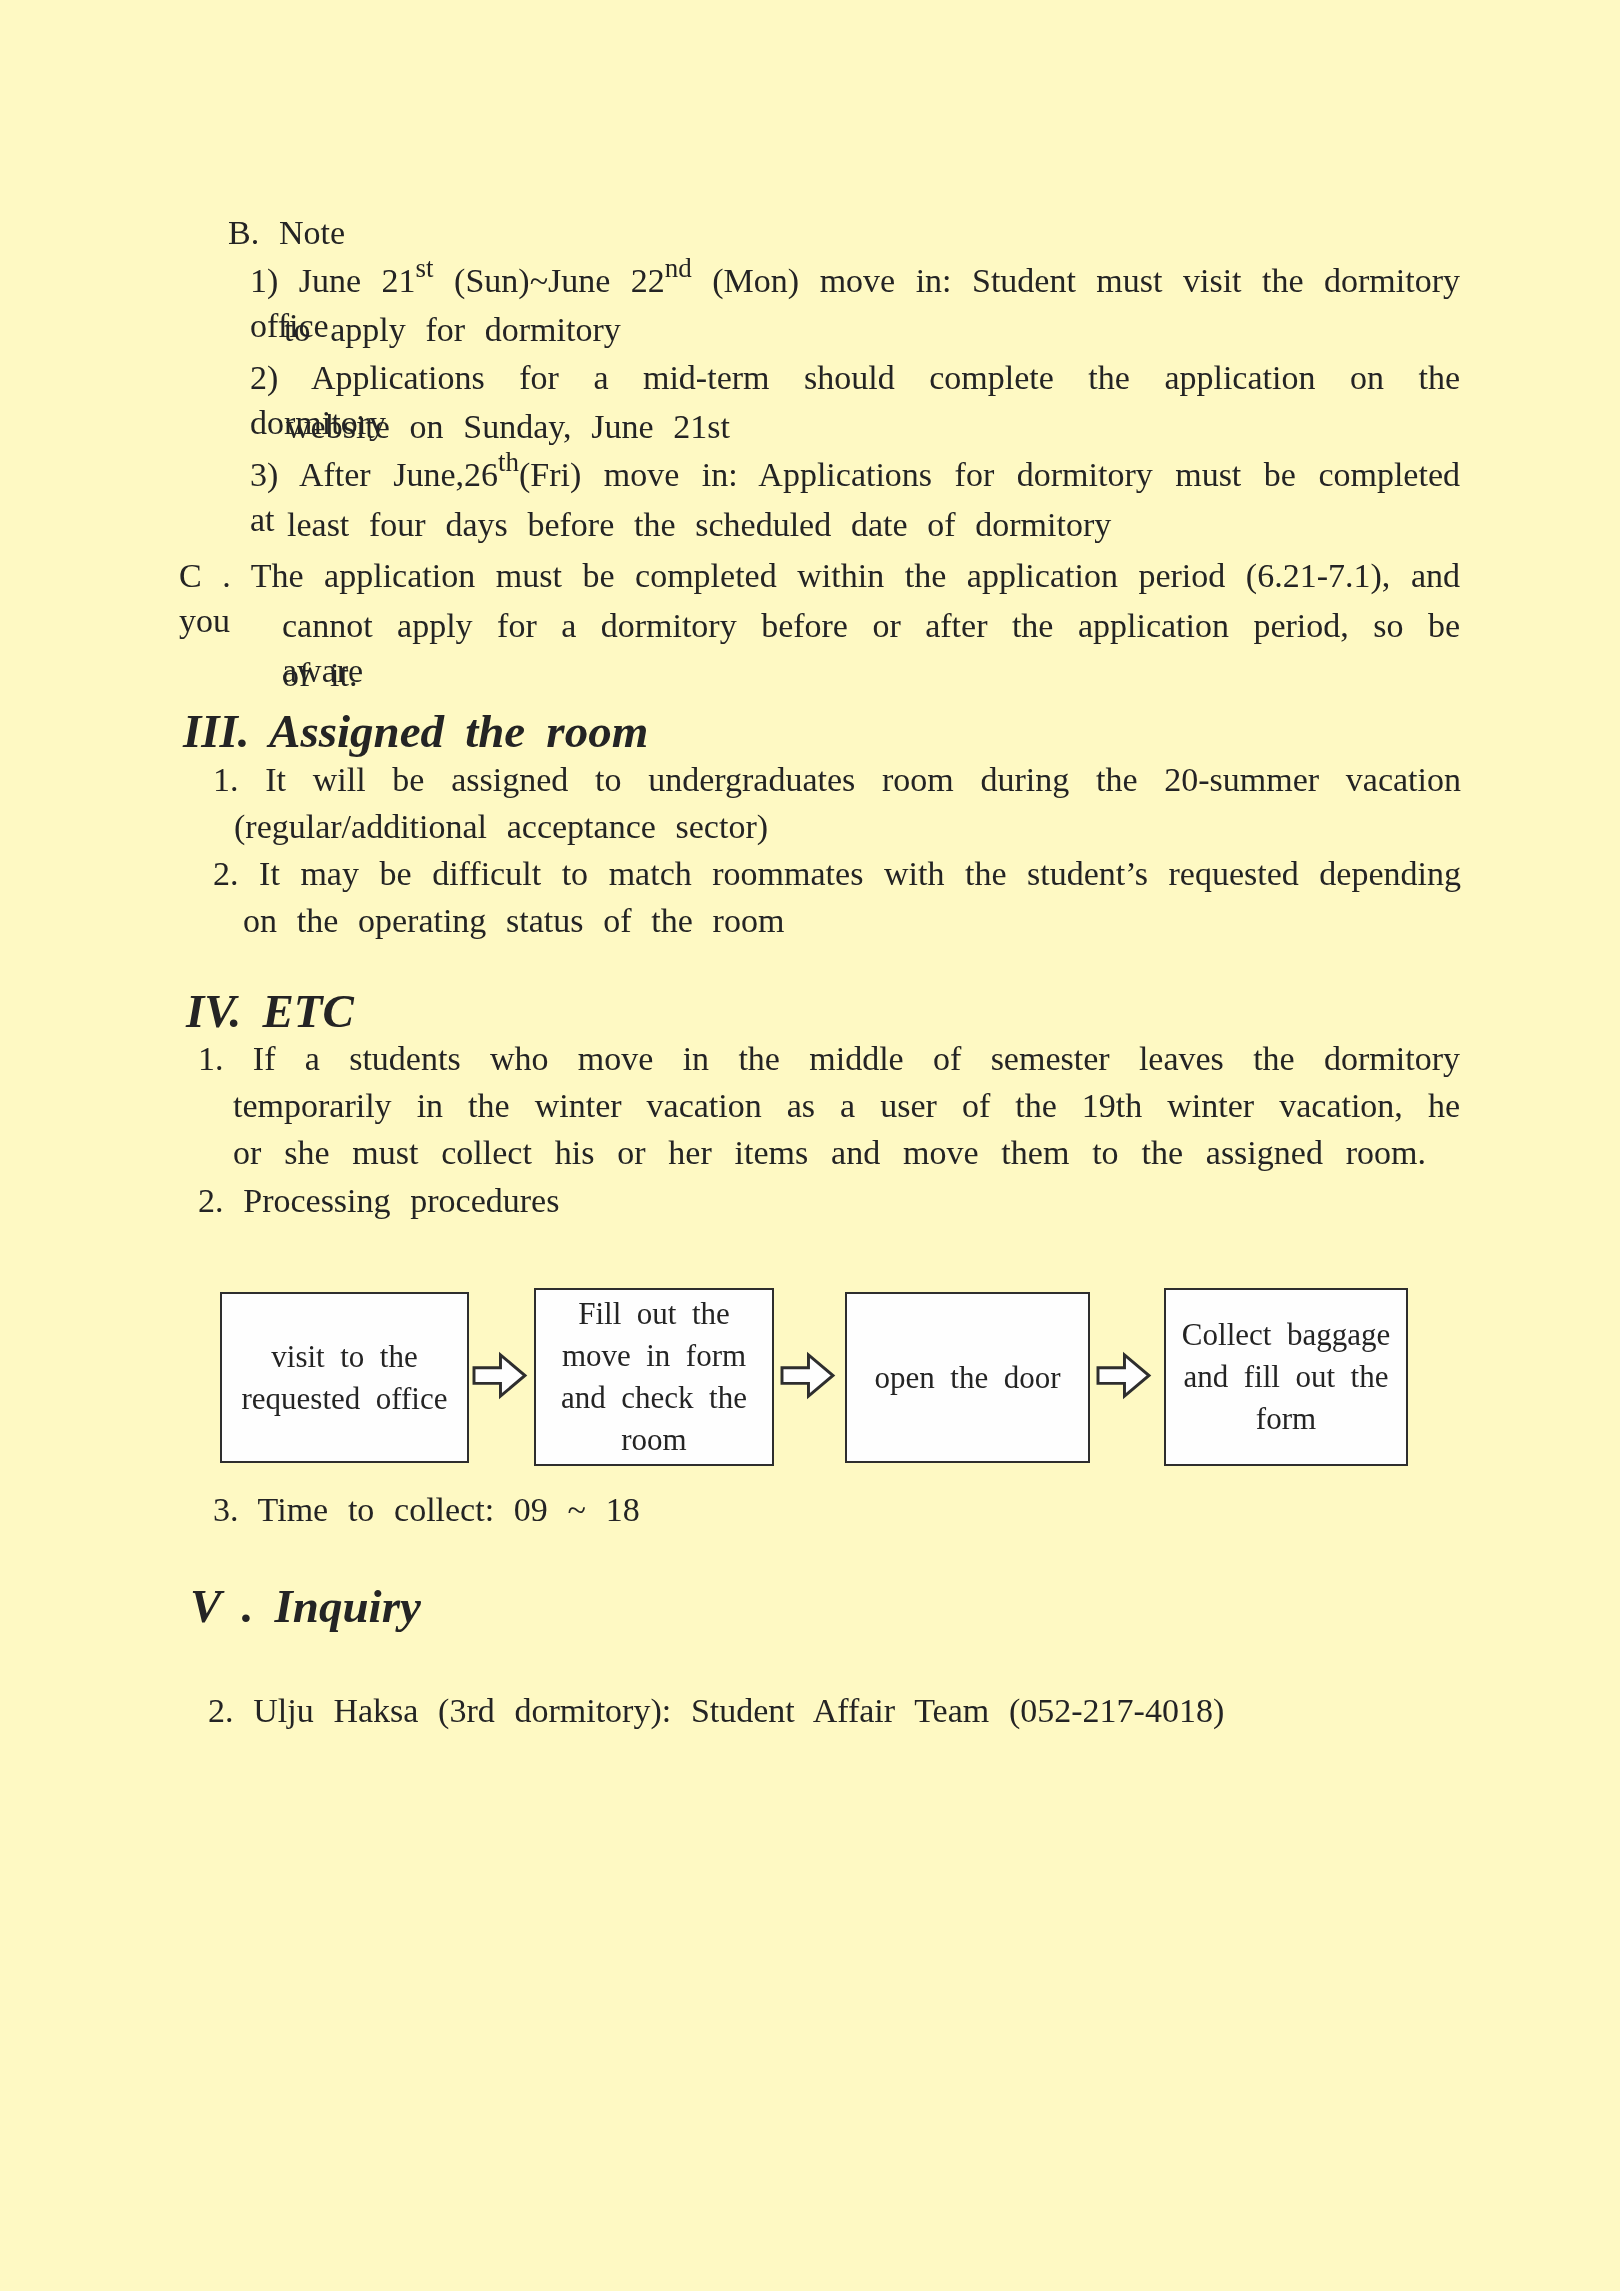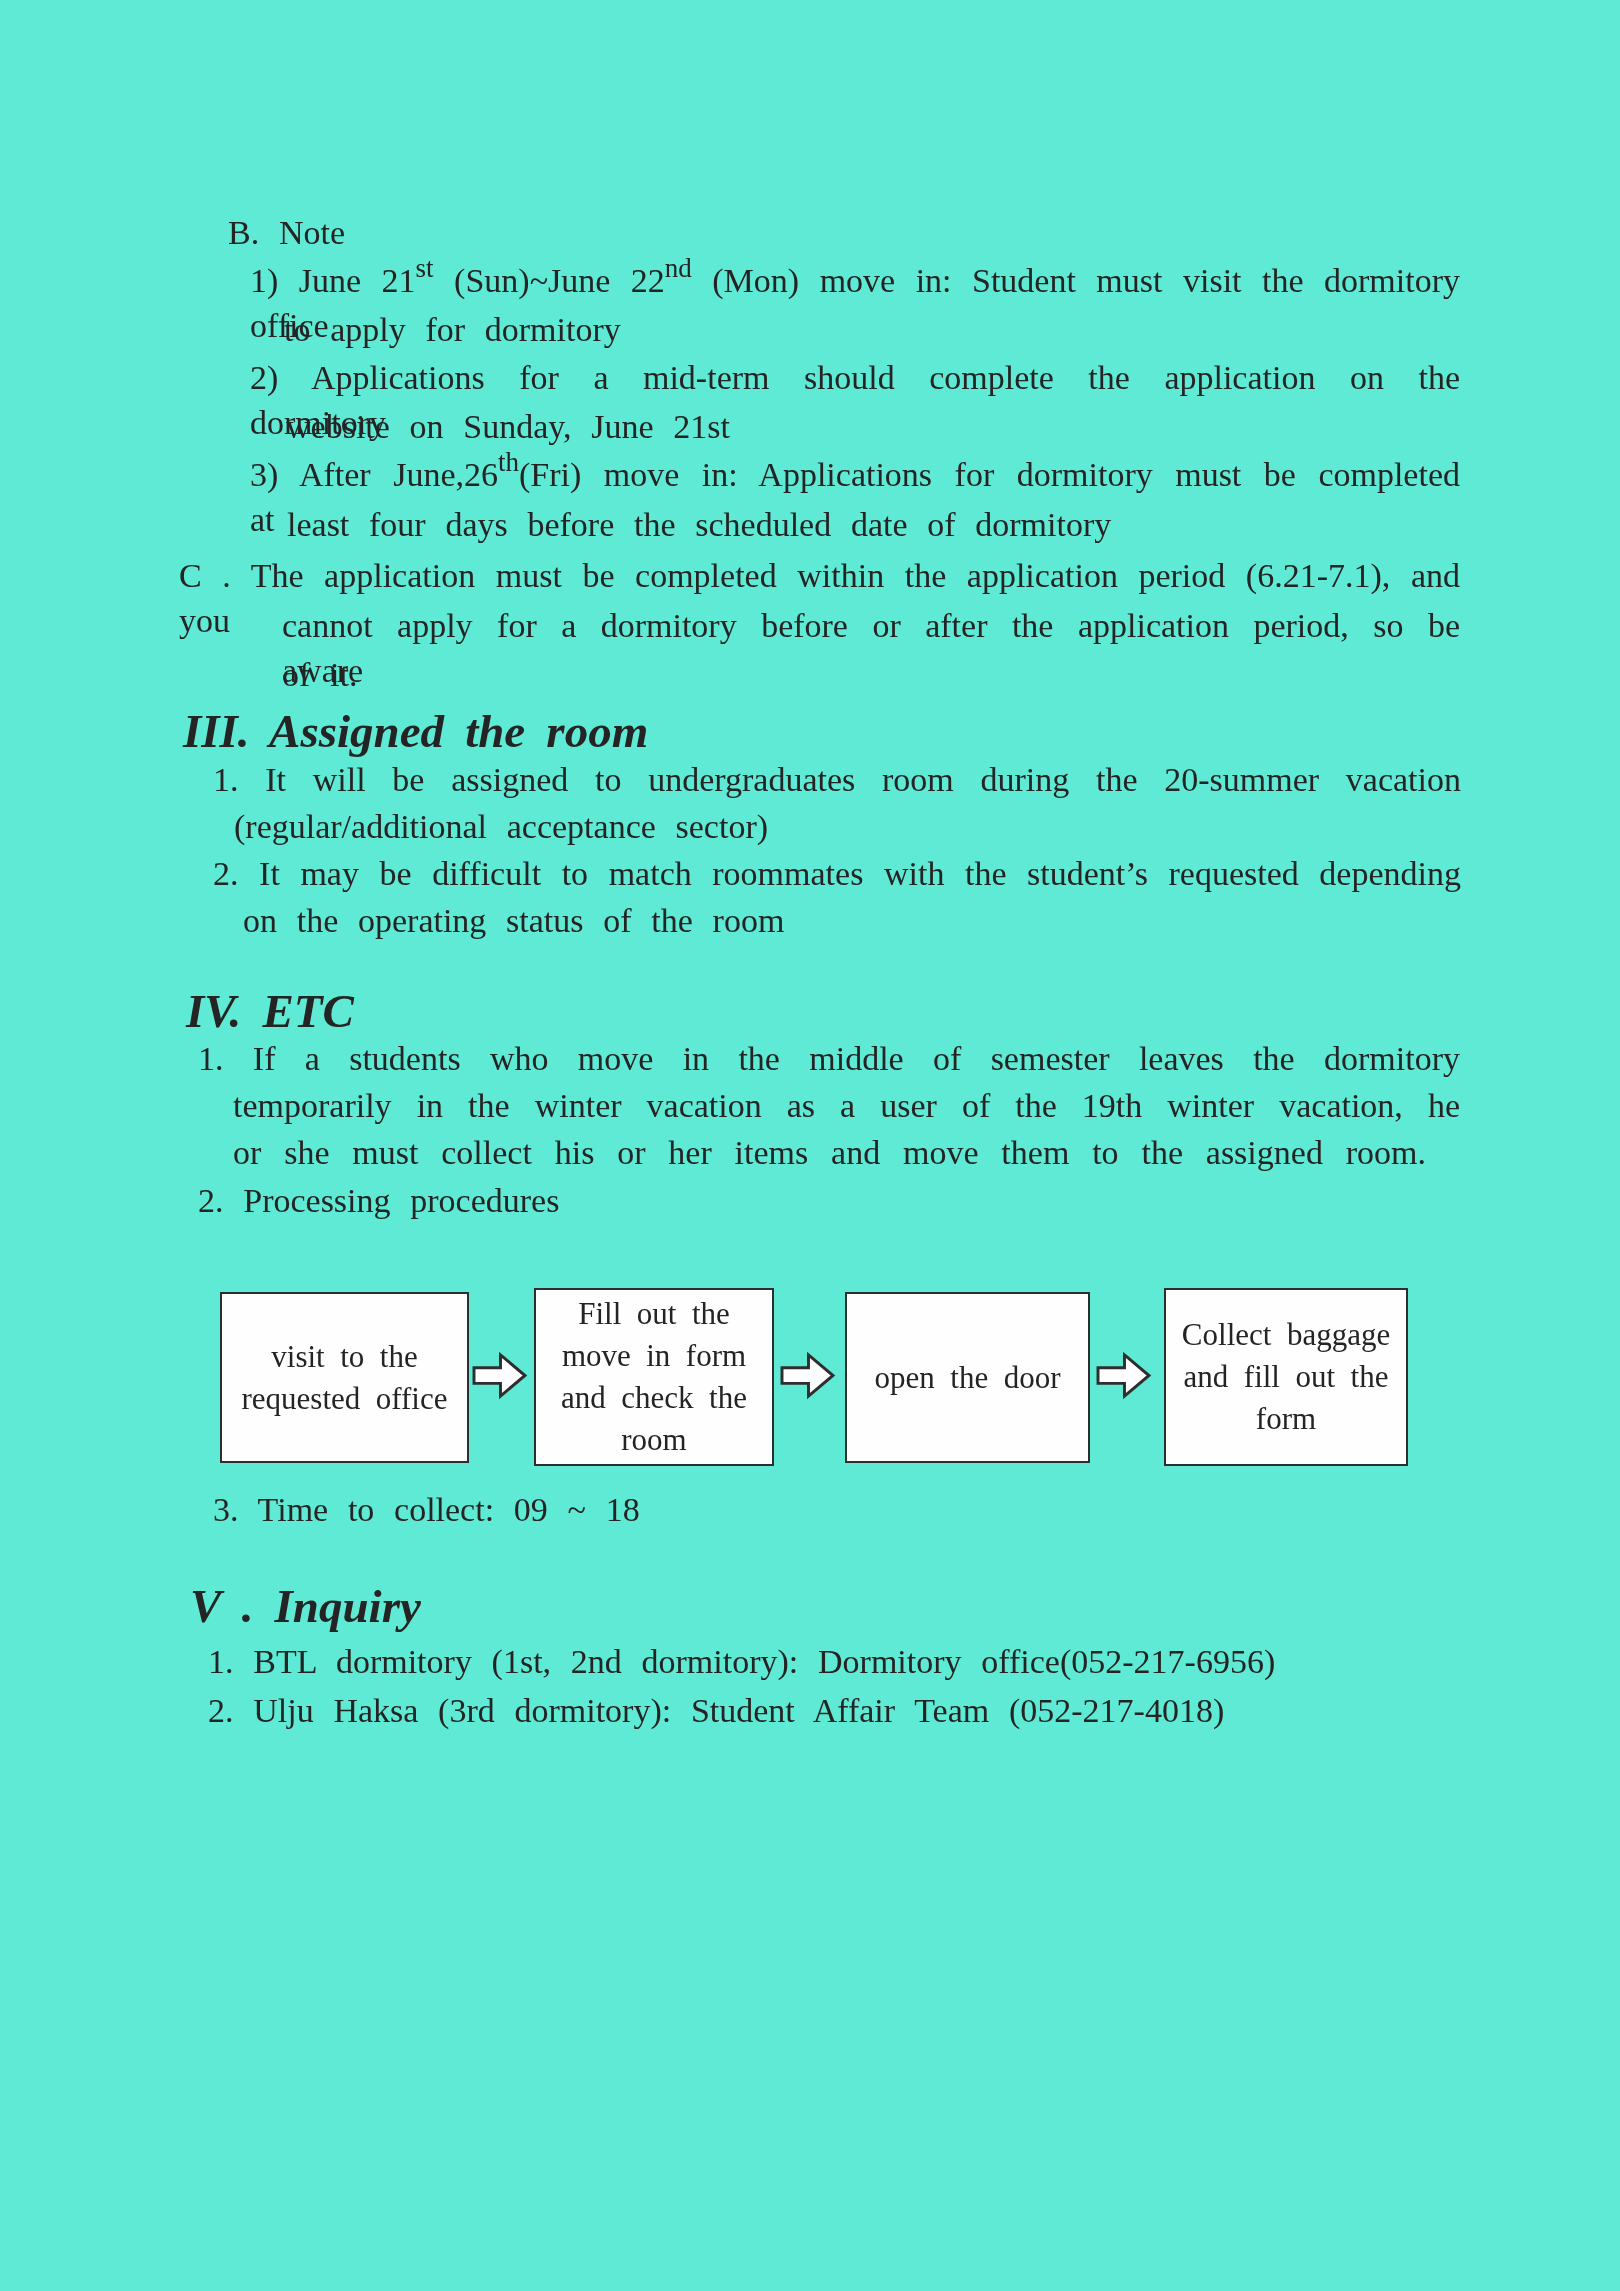--- a/index.html
+++ b/index.html
@@ -1,20 +1,20 @@
 <!DOCTYPE html>
 <html><head>
 <meta charset="utf-8">
 <style>
   html,body{margin:0;padding:0;background:#ffffff;}
   .page{
     position:relative;
     width:1620px;
     height:2292px;
-    background:#5eead4;
+    background:#fef9c3;
     font-family:"Liberation Serif","DejaVu Serif",serif;
     color:#242424;
     overflow:hidden;
   }
   .ln{
     position:absolute;
     font-size:34px;
     line-height:45px;
     white-space:nowrap;
     word-spacing:0.33em;
@@ -129,17 +129,16 @@
 
   <div class="fbox" style="left:1164px;top:1288px;width:240px;height:174px">
     <div>Collect baggage</div>
     <div>and fill out the</div>
     <div>form</div>
   </div>
 
   <div class="ln" style="top:1487px;left:213px">3. Time to collect: 09 ~ 18</div>
 
   <div class="ln hd" style="top:1584px;left:190px">V . Inquiry</div>
-  <div class="ln" style="top:1639px;left:208px">1. BTL dormitory (1st, 2nd dormitory): Dormitory office(052-217-6956)</div>
   <div class="ln" style="top:1688px;left:208px">2. Ulju Haksa (3rd dormitory): Student Affair Team (052-217-4018)</div>
 
 </div>
 
 
 </body></html>

